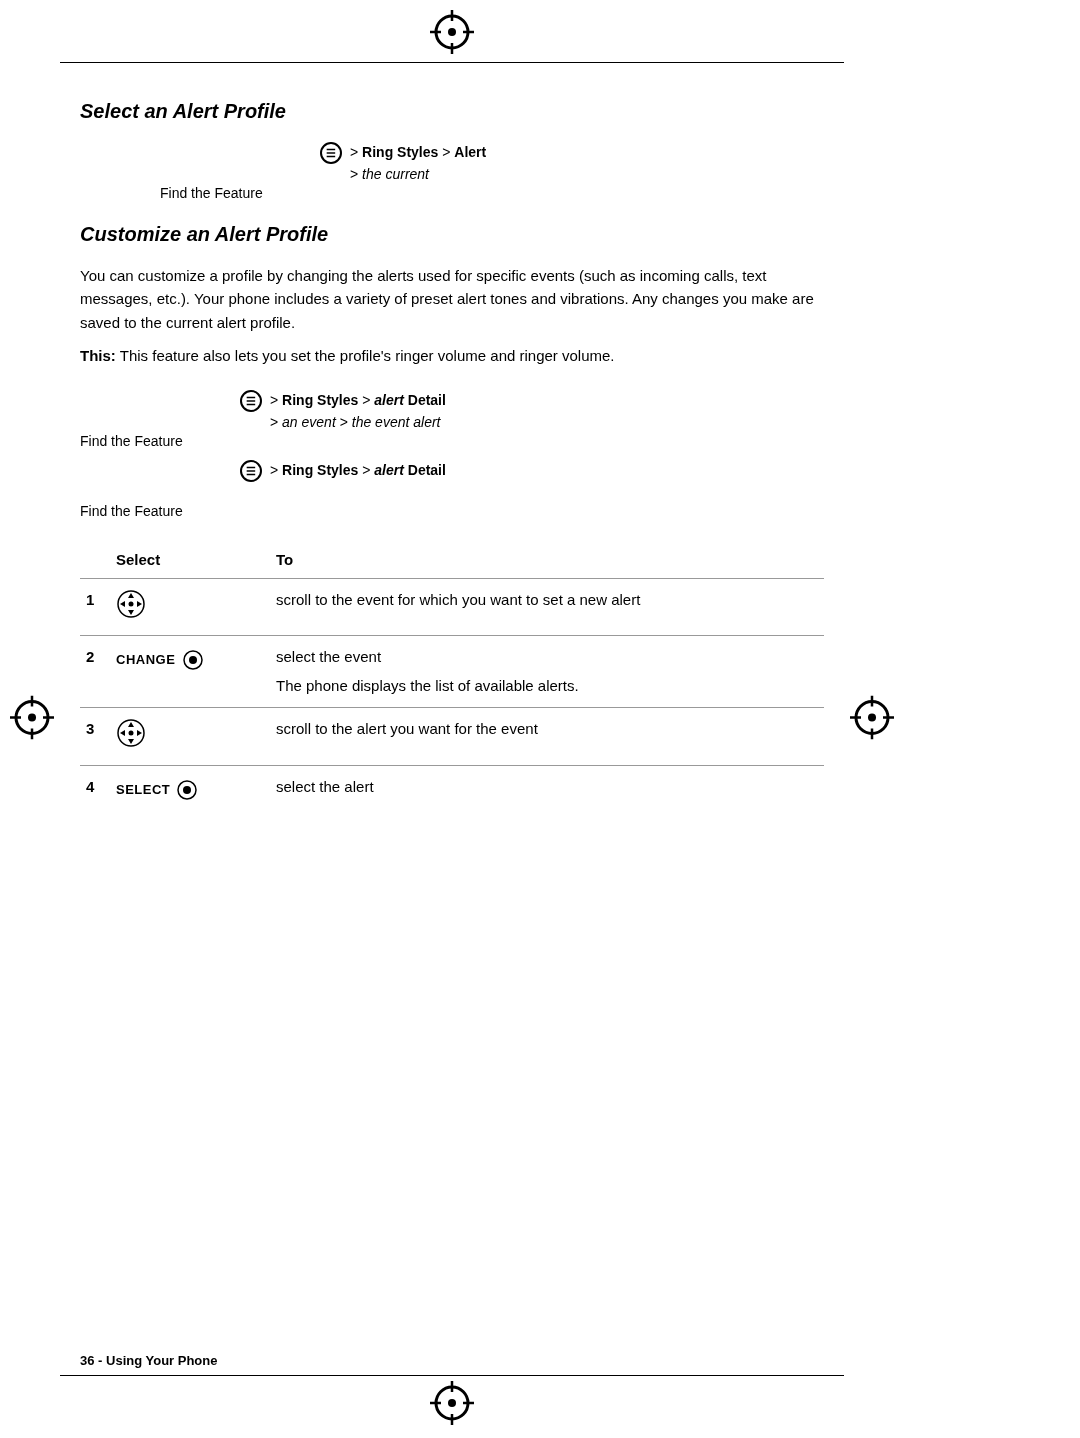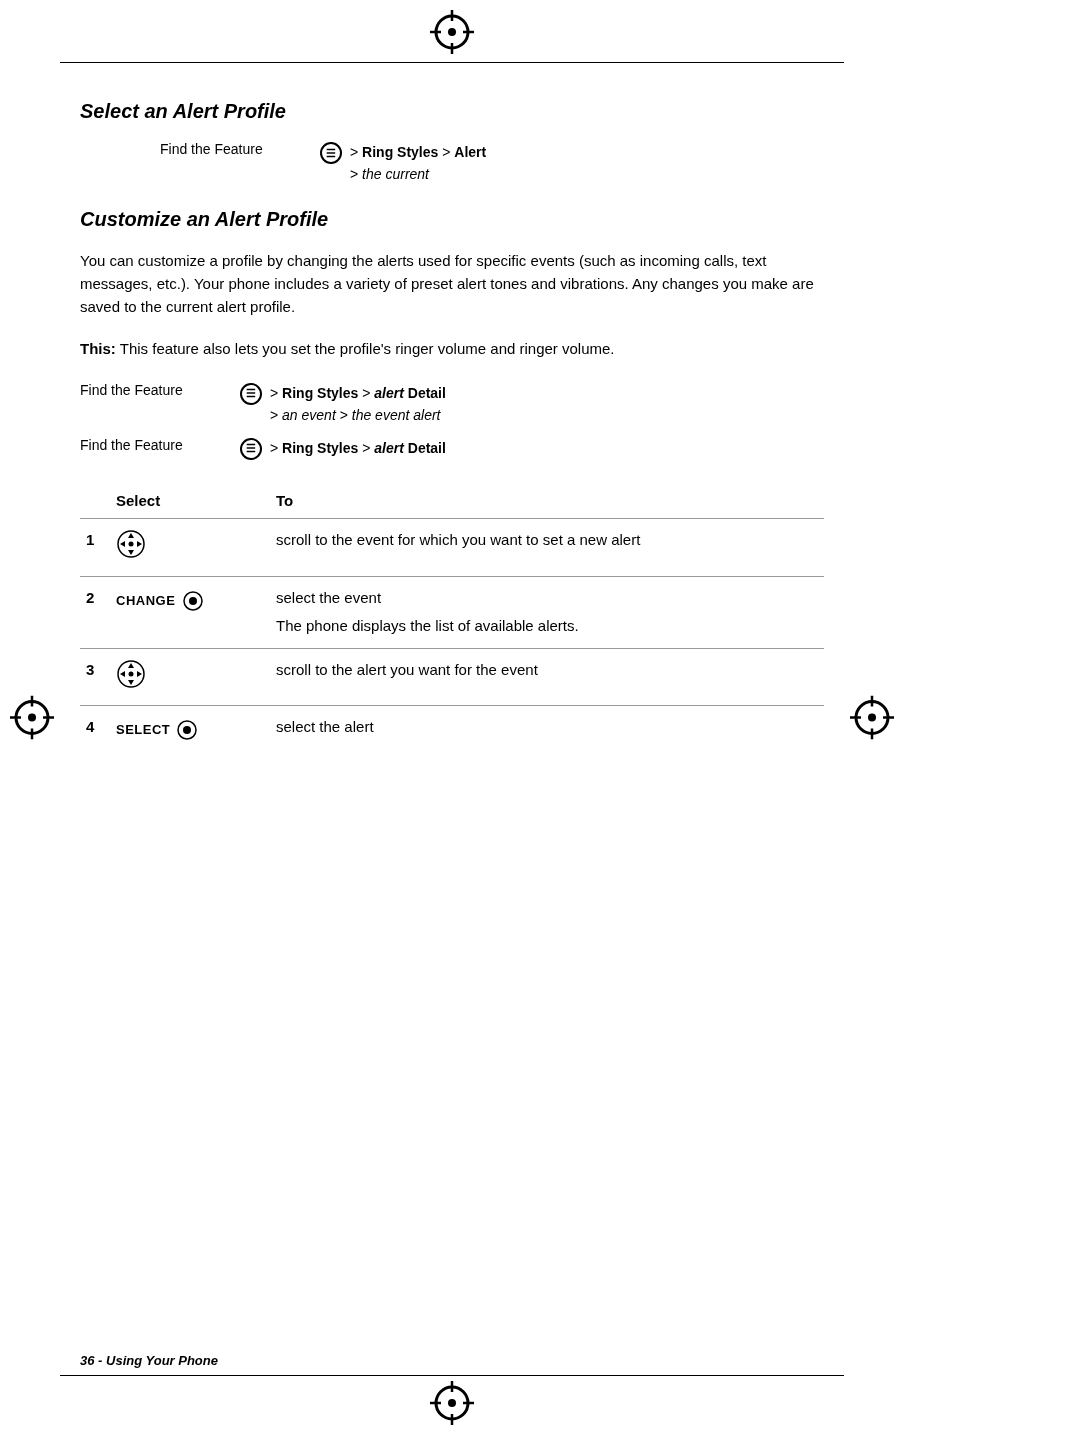--- a/index.html
+++ b/index.html
@@ -92,20 +92,21 @@
       display: flex;
       align-items: flex-start;
       margin-bottom: 22px;
       margin-left: 80px;
     }
 
     .find-feature-label {
       font-size: 14px;
       color: #000;
       min-width: 160px;
+      margin-top: 44px;
     }
 
     .menu-icon {
       display: inline-flex;
       align-items: center;
       justify-content: center;
       width: 22px;
       height: 22px;
       border: 2px solid #000;
       border-radius: 50%;
@@ -119,21 +120,21 @@
 
     .path-text {
       font-size: 14px;
       line-height: 1.6;
     }
 
     
     .body-text {
       font-size: 15px;
       line-height: 1.55;
-      margin-bottom: 18px;
+      margin-bottom: 10px;
     }
 
     .note-text {
       font-size: 15px;
       line-height: 1.55;
       margin-bottom: 22px;
     }
 
     
     .steps-table {
@@ -178,21 +179,20 @@
       position: absolute;
       bottom: 70px;
       left: 80px;
       font-size: 13px;
       color: #000;
     }
 
     .small-bold {
       font-weight: bold;
       font-size: 13px;
-      font-style: italic;
     }
 
     
     .crosshair-circle {
       fill: none;
       stroke: #000;
       stroke-width: 3;
     }
     .crosshair-line {
       stroke: #000;

